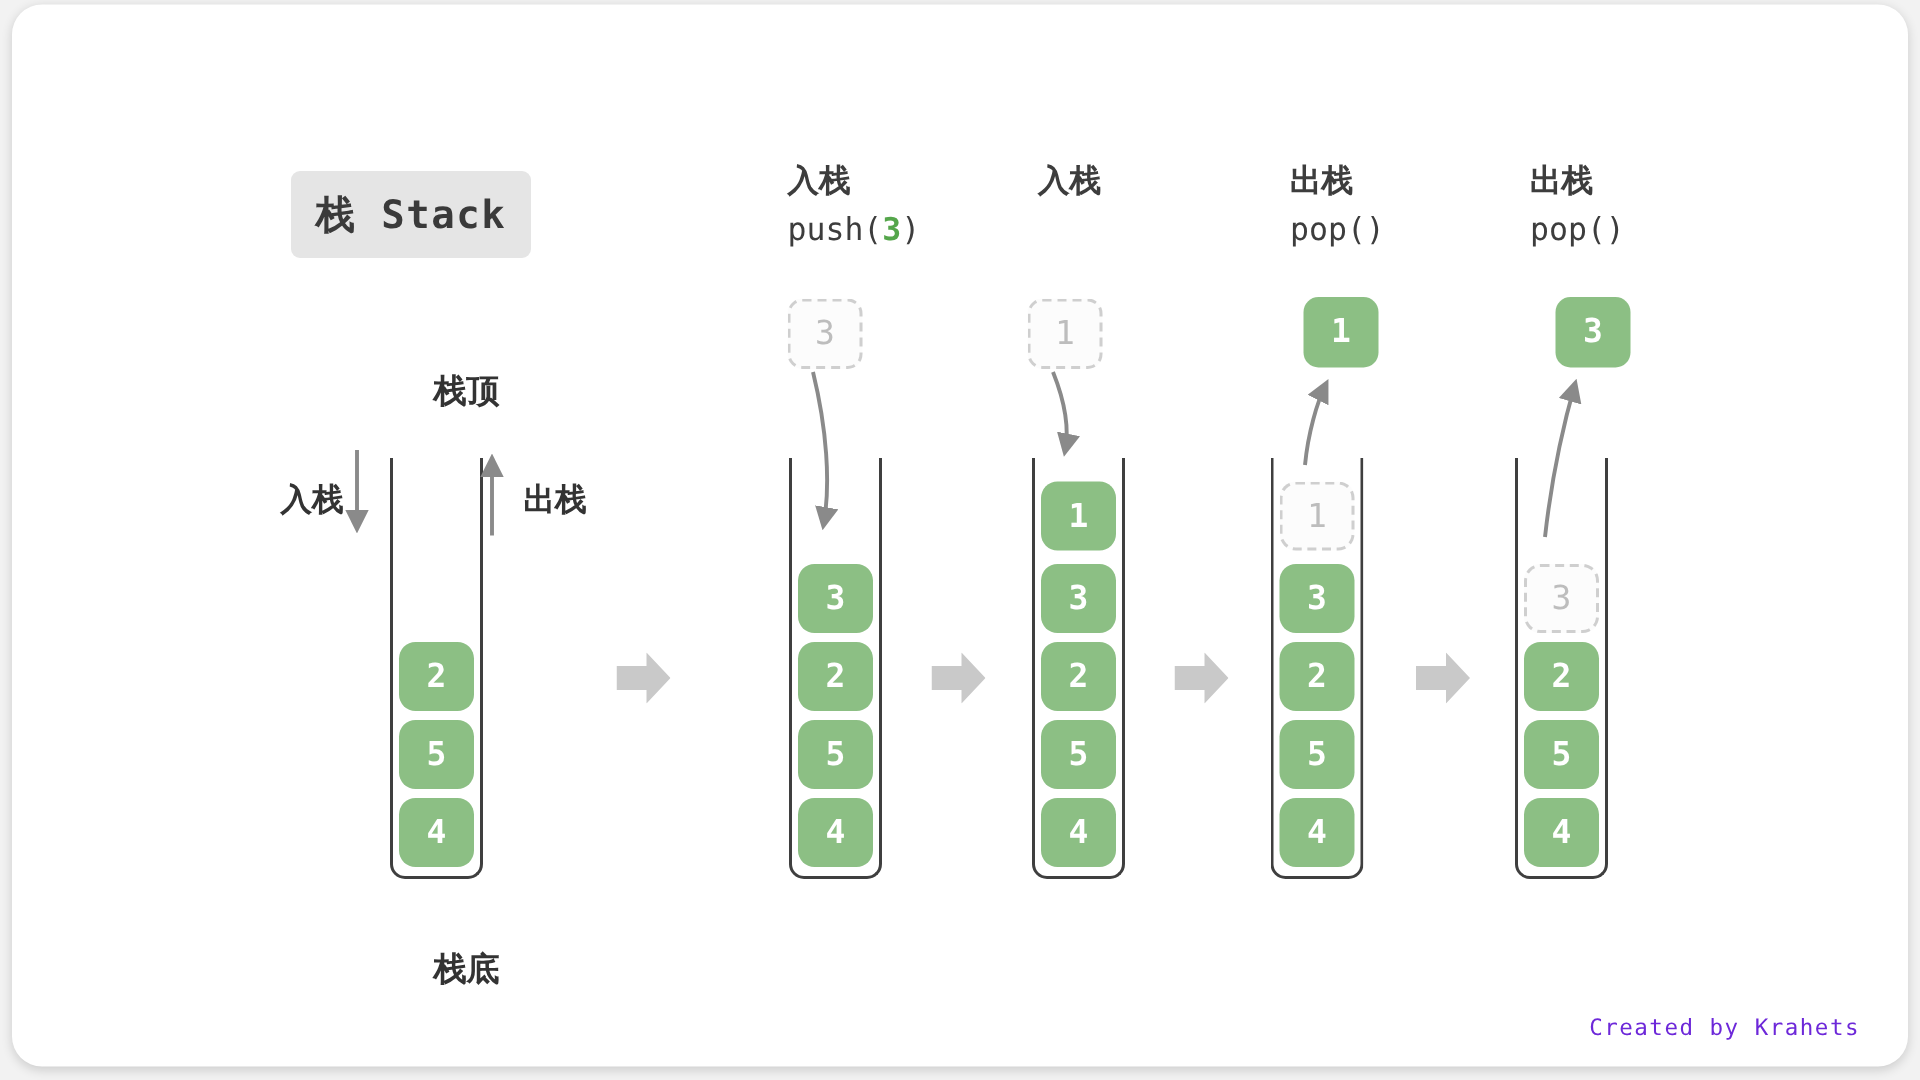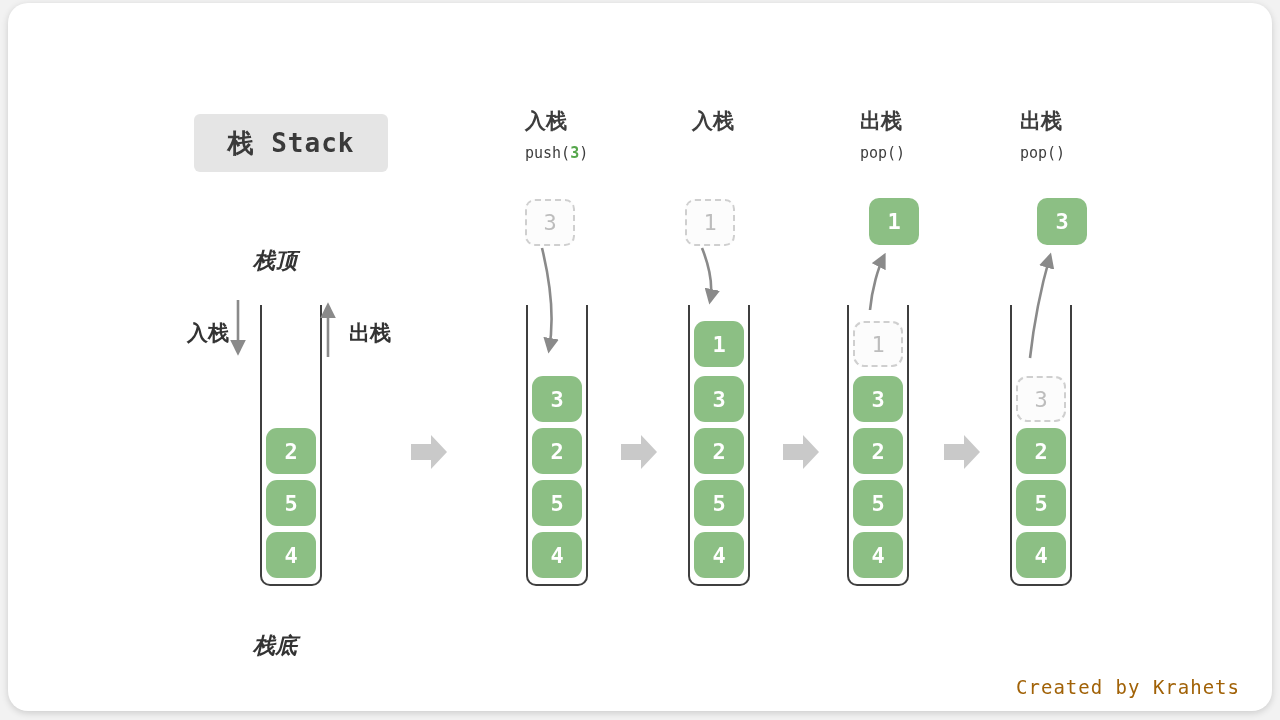--- a/index.html
+++ b/index.html
@@ -14,37 +14,37 @@
     position: absolute;
     left: 8px; top: 3px; right: 8px; bottom: 9px;
     background: #ffffff;
     border-radius: 20px;
     box-shadow: 0 2px 7px rgba(0,0,0,0.16);
   }
   .abs { position: absolute; }
 
   
   .title-box {
-    left: 186px; top: 111px; width: 194px; height: 58px;
+    left: 186px; top: 111px; width: 160px; height: 58px;
     background: #e5e5e5; border-radius: 6px;
     display: flex; align-items: center; justify-content: center;
     font-family: "DejaVu Sans Mono", monospace;
     font-size: 26px; font-weight: 700; color: #3a3a3a;
     letter-spacing: 1px;
   }
 
   
   .op-header { top: 103px; width: 150px; }
   .op-header .op-name {
     display: block; font-size: 21px; font-weight: 700; color: #3d3d3d;
     line-height: 30px;
   }
   .op-header .op-code {
     display: block; font-family: "DejaVu Sans Mono", monospace;
-    font-size: 15px; color: #3d3d3d; line-height: 34px;
+    font-size: 21px; color: #3d3d3d; line-height: 34px;
   }
   .op-code .arg { color: #55a64b; font-weight: 700; }
 
   
   .stack-container {
     top: 302px; width: 62px; height: 281px;
     border-left: 2px solid #3f3f3f;
     border-right: 2px solid #3f3f3f;
     border-bottom: 2px solid #3f3f3f;
     border-radius: 0 0 10px 10px;
@@ -72,26 +72,26 @@
   }
   .float-box.dashed {
     background: #fcfcfc; border: 2px dashed #cfcfcf; color: #bdbdbd;
   }
   .float-box.solid {
     background: #8cbf84; color: #ffffff; font-weight: 700;
   }
 
   
   .cjk-label { font-size: 22px; font-weight: 700; color: #333333; }
-  .center80 { width: 80px; text-align: left; font-style: italic; }
+  .center80 { width: 80px; text-align: right; }
 
   .watermark {
     right: 40px; top: 676px;
     font-family: "DejaVu Sans Mono", monospace;
-    font-size: 19px; color: #a16207; letter-spacing: 1px;
+    font-size: 15px; color: #6d28d9; letter-spacing: 1px;
   }
 
   svg.overlay { position: absolute; left: 0; top: 0; pointer-events: none; }
 </style>
 </head>
 <body>
 
 <div class="card">
 
   <div class="abs title-box">

